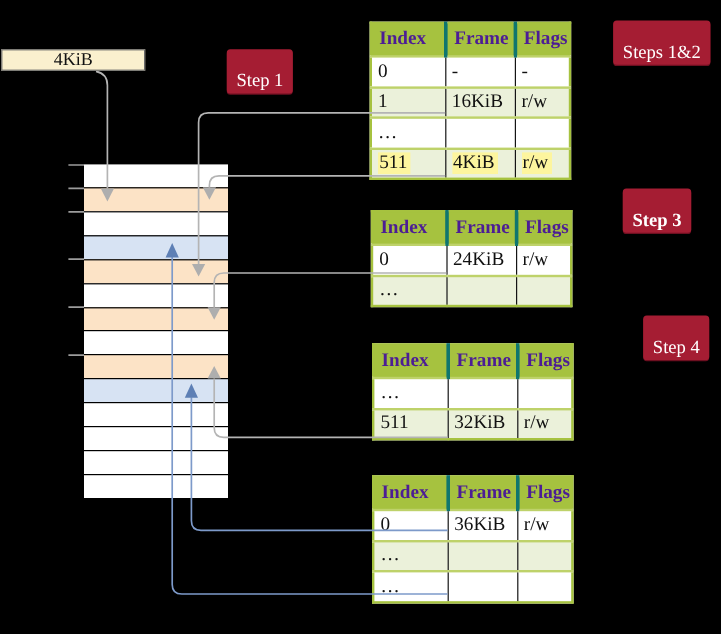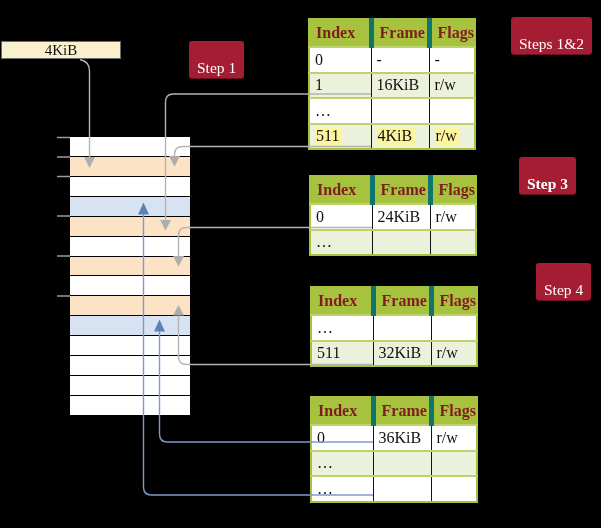--- a/index.html
+++ b/index.html
@@ -38,24 +38,24 @@
     position:absolute;border-collapse:collapse;table-layout:fixed;
     width:166px;border:2px solid #a6c23f;background:#fff;
   }
   .t1{left:308px;top:18px;}
   .t2{left:309px;top:175px;}
   .t3{left:310px;top:286px;}
   .t4{left:310px;top:396px;}
   col.c1{width:62px;} col.c2{width:58px;} col.c3{width:46px;}
   .ptable thead tr{background:#a6c23f;}
   .ptable th{
-    color:#7f1d1d;font-weight:bold;font-size:16px;text-align:left;
+    color:#4c1d95;font-weight:bold;font-size:16px;text-align:left;
     height:26px;padding:0 0 0 6px;
   }
-  .ptable th + th{border-left:5px solid #0f766e;}
+  .ptable th + th{border-left:3px solid #0f766e;}
   .ptable td{
     font-size:16px;color:#111;height:23.5px;padding:0 0 0 5px;
     border-top:2px solid #bed26a;vertical-align:middle;
   }
   .ptable td + td{border-left:1px solid #141414;}
   .ptable tbody tr:nth-child(odd){background:#ffffff;}
   .ptable tbody tr:nth-child(even){background:#ebf1da;}
   .hl{background:#fdf59e;padding:0 3px 1px 1px;}
   
   svg.overlay{position:absolute;left:0;top:0;pointer-events:none;}

